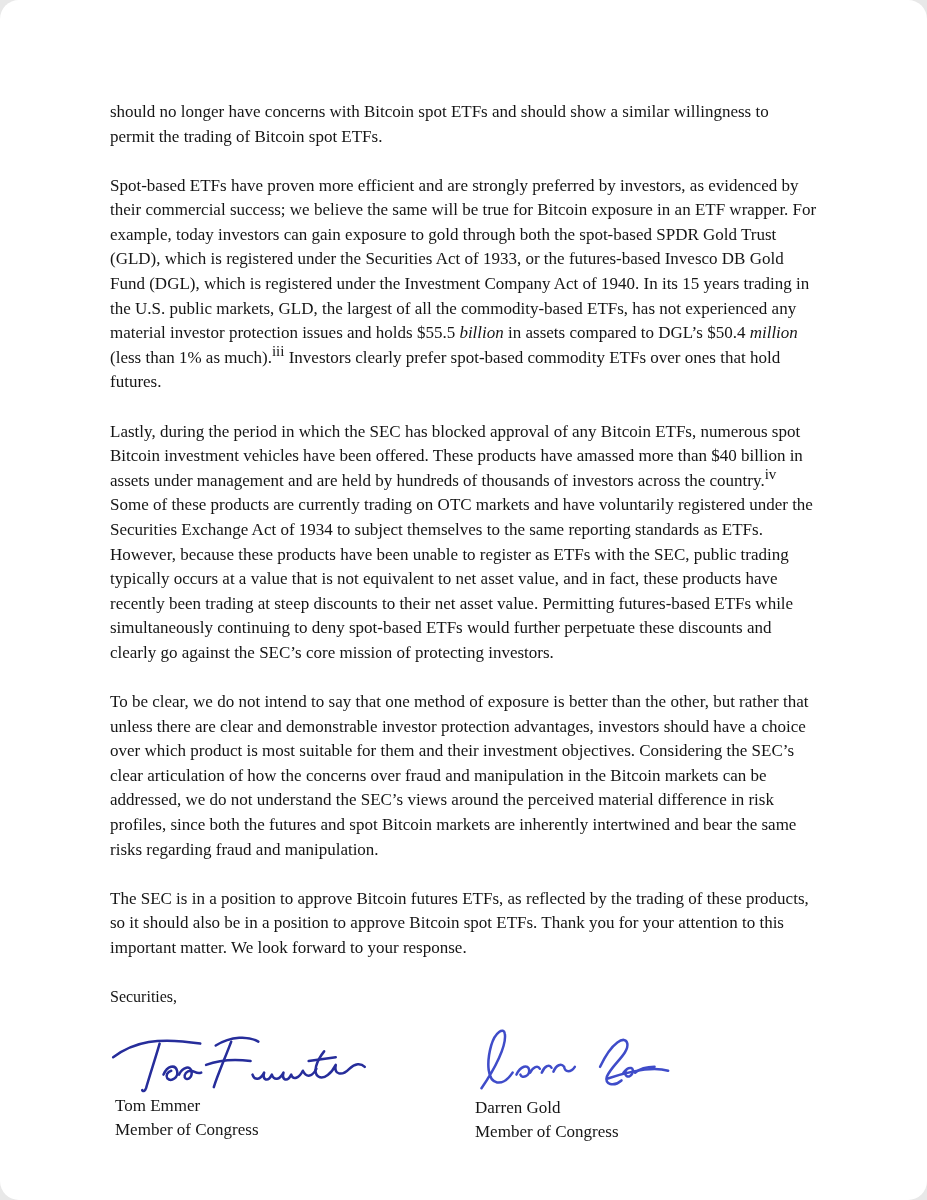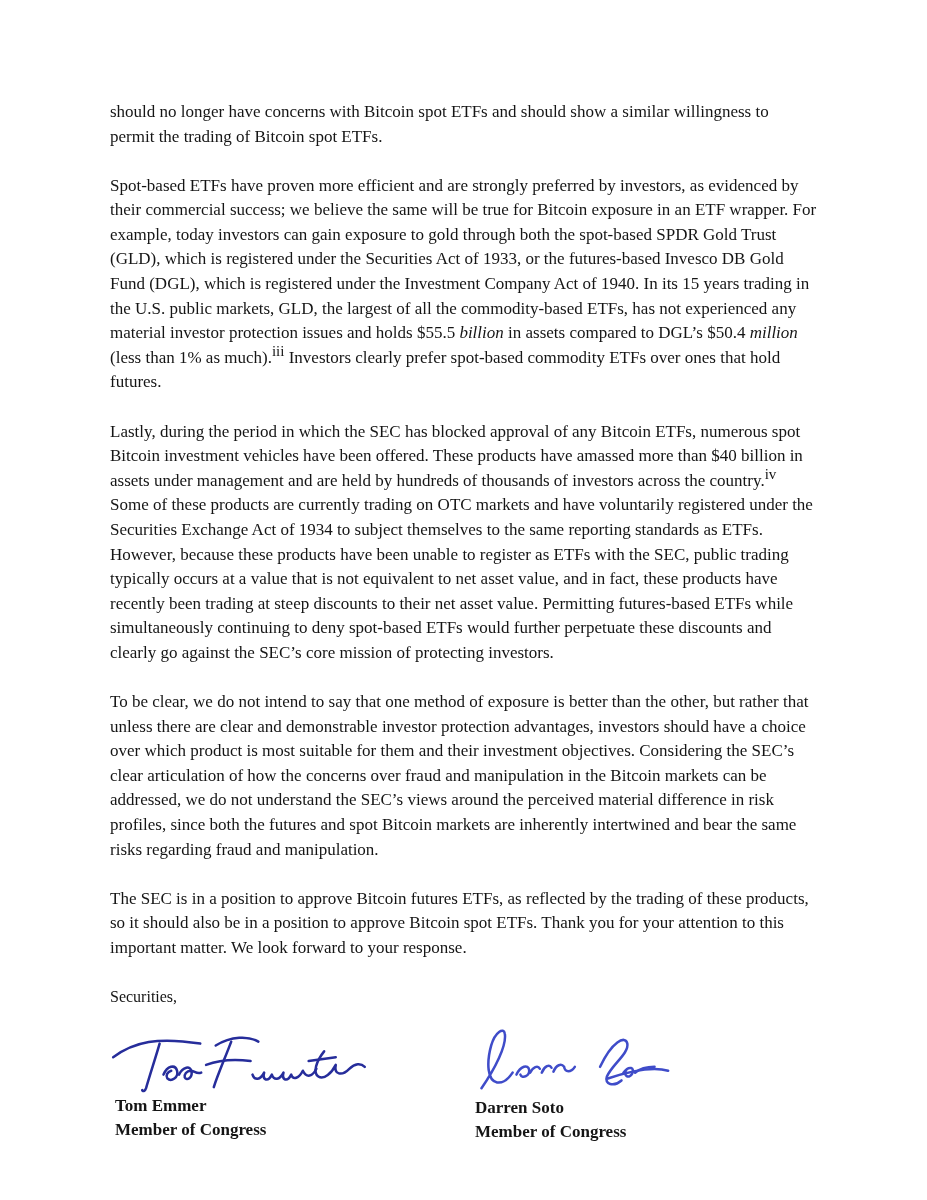--- a/index.html
+++ b/index.html
@@ -8,41 +8,41 @@
     position: relative;
     width: 927px;
     height: 1200px;
     margin: 0 auto;
     background: #ffffff;
     box-sizing: border-box;
     padding: 100px 110px 0 110px;
     font-family: "Liberation Serif", "DejaVu Serif", serif;
     color: #151515;
     overflow: hidden;
+    border-radius: 19px;
   }
   .body-text { font-size: 17px; }
   .para {
     margin: 0 0 24.5px 0;
     line-height: 24.6px;
     text-align: left;
   }
   .para em { font-style: italic; }
   .para sup {
     font-size: 15px;
     line-height: 0;
     vertical-align: super;
   }
   .closing {
     margin: 0 0 22px 0;
     line-height: 24.6px;
   }
   .sig-row {
     display: flex;
     align-items: flex-start;
-    font-weight: bold;
   }
   .sig-col { box-sizing: border-box; }
   .sig-col-left  { width: 360px; }
   .sig-col-right { flex: 1; }
   .sig-art { display: block; }
   .sig-art-left  { margin: 0 0 2px -7px; }
   .sig-art-right { margin: -6px 0 0 -9px; }
   .sig-name, .sig-title {
     line-height: 24.6px;
     font-size: 17px;
@@ -99,18 +99,18 @@
           <path d="M54,50 C58,41 66,39 67,45 C68,51 60,55 58,50"></path>
           <path d="M68,48 C71,42 76,40 78,44"></path>
           <path d="M80,48 C83,41 88,39 90,43"></path>
           <path d="M92,47 C95,40 100,38 103,42 C104,48 110,48 114,42"></path>
           <path d="M140,42 C152,16 166,9 168,18 C170,28 152,40 147,52 C144,60 154,63 162,56"></path>
           <path d="M164,48 C170,40 176,43 173,49 C170,55 163,51 167,45"></path>
           <path d="M176,48 C182,43 190,42 196,42"></path>
           <path d="M148,54 C172,46 196,42 210,46"></path>
         </g>
       </svg>
-      <div class="sig-name">Darren Soto</div>
+      <div class="sig-name">Darren Gold</div>
       <div class="sig-title">Member of Congress</div>
     </div>
 
   </div>
 </div>
 
 </body></html>

